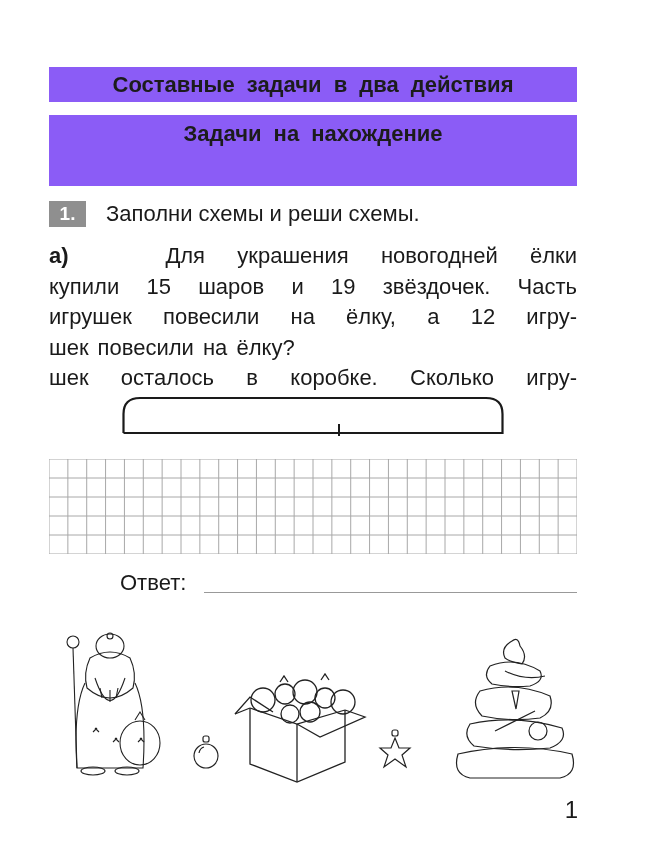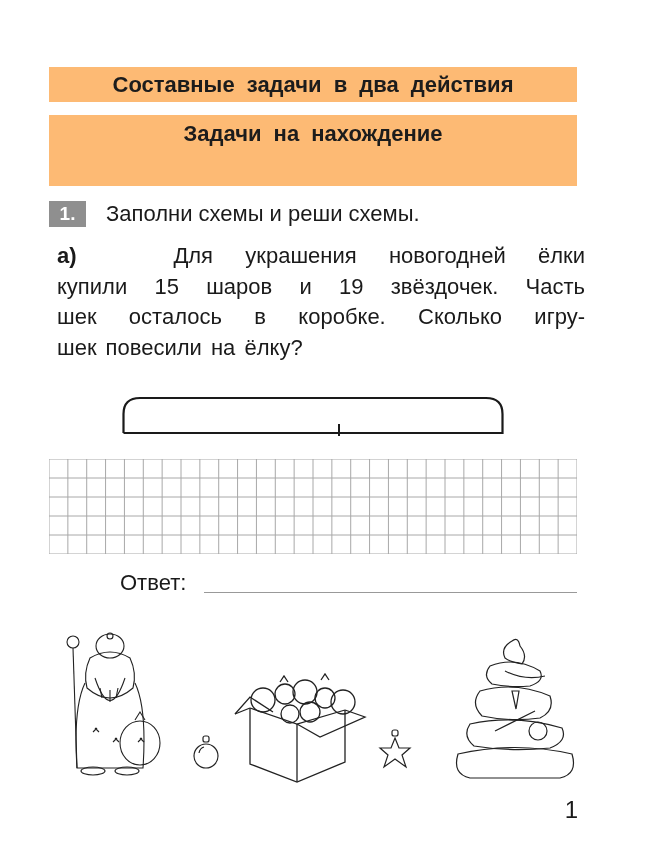--- a/index.html
+++ b/index.html
@@ -1,22 +1,22 @@
 <!DOCTYPE html>
 <html><head>
 <meta charset="utf-8">
 <style>
   html,body{margin:0;padding:0;background:#fff;}
   body{width:650px;height:860px;position:relative;overflow:hidden;font-family:"Liberation Sans",sans-serif;color:#1a1a1a;}
-  .banner{position:absolute;left:49px;width:528px;background:#fdba74;font-weight:bold;text-align:center;color:#1c1c1c;word-spacing:6px;}
+  .banner{position:absolute;left:49px;width:528px;background:#8b5cf6;font-weight:bold;text-align:center;color:#1c1c1c;word-spacing:6px;}
   .b1{top:67px;height:35px;font-size:22px;line-height:35px;}
   .b2{top:115px;height:71px;font-size:22px;line-height:30px;padding-top:4px;box-sizing:border-box;}
   .task-head{position:absolute;top:201px;left:49px;right:60px;font-size:22px;display:flex;align-items:center;}
   .num{background:#8f8f8f;color:#fff;font-weight:bold;font-size:19px;width:37px;height:26px;line-height:26px;text-align:center;margin-right:20px;}
-  .problem{position:absolute;top:241px;left:49px;width:528px;font-size:22px;line-height:30.5px;text-align:justify;margin-left:8px;}
+  .problem{position:absolute;top:241px;left:49px;width:528px;font-size:22px;line-height:30.5px;text-align:justify;}
   .problem .ln{display:block;text-align:justify;text-align-last:justify;word-spacing:3px;}
   .problem .ln.last{text-align-last:left;}
   .scheme{position:absolute;left:122px;top:396px;width:382px;height:40px;}
   .grid{position:absolute;left:49px;top:459px;width:528px;height:95px;}
   .answer{position:absolute;top:570px;left:120px;font-size:22px;}
   .answer-line{position:absolute;left:204px;top:592px;width:373px;border-top:1.5px solid #999;}
   .page-num{position:absolute;right:72px;top:796px;font-size:24px;}
   .ill{position:absolute;}
 </style>
 </head>
@@ -28,22 +28,23 @@
 </div>
 
 <div class="task-head">
   <span class="num">1.</span>
   <span>Заполни схемы и реши схемы.</span>
 </div>
 
 <div class="problem">
   <span class="ln"><b>а)</b>&nbsp;&nbsp;&nbsp;<span>Для украшения новогодней ёлки</span></span>
   <span class="ln">купили 15 шаров и 19 звёздочек. Часть</span>
+  <span class="ln">игрушек повесили на ёлку, а 12 игру-</span>
+  <span class="ln last">шек повесили на ёлку?</span>
   <span class="ln">шек осталось в коробке. Сколько игру-</span>
-  <span class="ln last">шек повесили на ёлку?</span>
 </div>
 
 <svg class="scheme" viewBox="0 0 382 40" xmlns="http://www.w3.org/2000/svg">
   <path d="M1.5 37 V18 Q1.5 2 18 2 H364 Q380.5 2 380.5 18 V37 H1.5" fill="none" stroke="#1a1a1a" stroke-width="2.2"></path>
   <line x1="217" y1="28" x2="217" y2="48" stroke="#1a1a1a" stroke-width="2"></line>
 </svg>
 
 <svg class="grid" viewBox="0 0 528 95" xmlns="http://www.w3.org/2000/svg" id="gridsvg">
     <line x1="0.00" y1="0" x2="0.00" y2="95" stroke="#a8a8a8" stroke-width="1"></line>
     <line x1="18.86" y1="0" x2="18.86" y2="95" stroke="#a8a8a8" stroke-width="1"></line>

